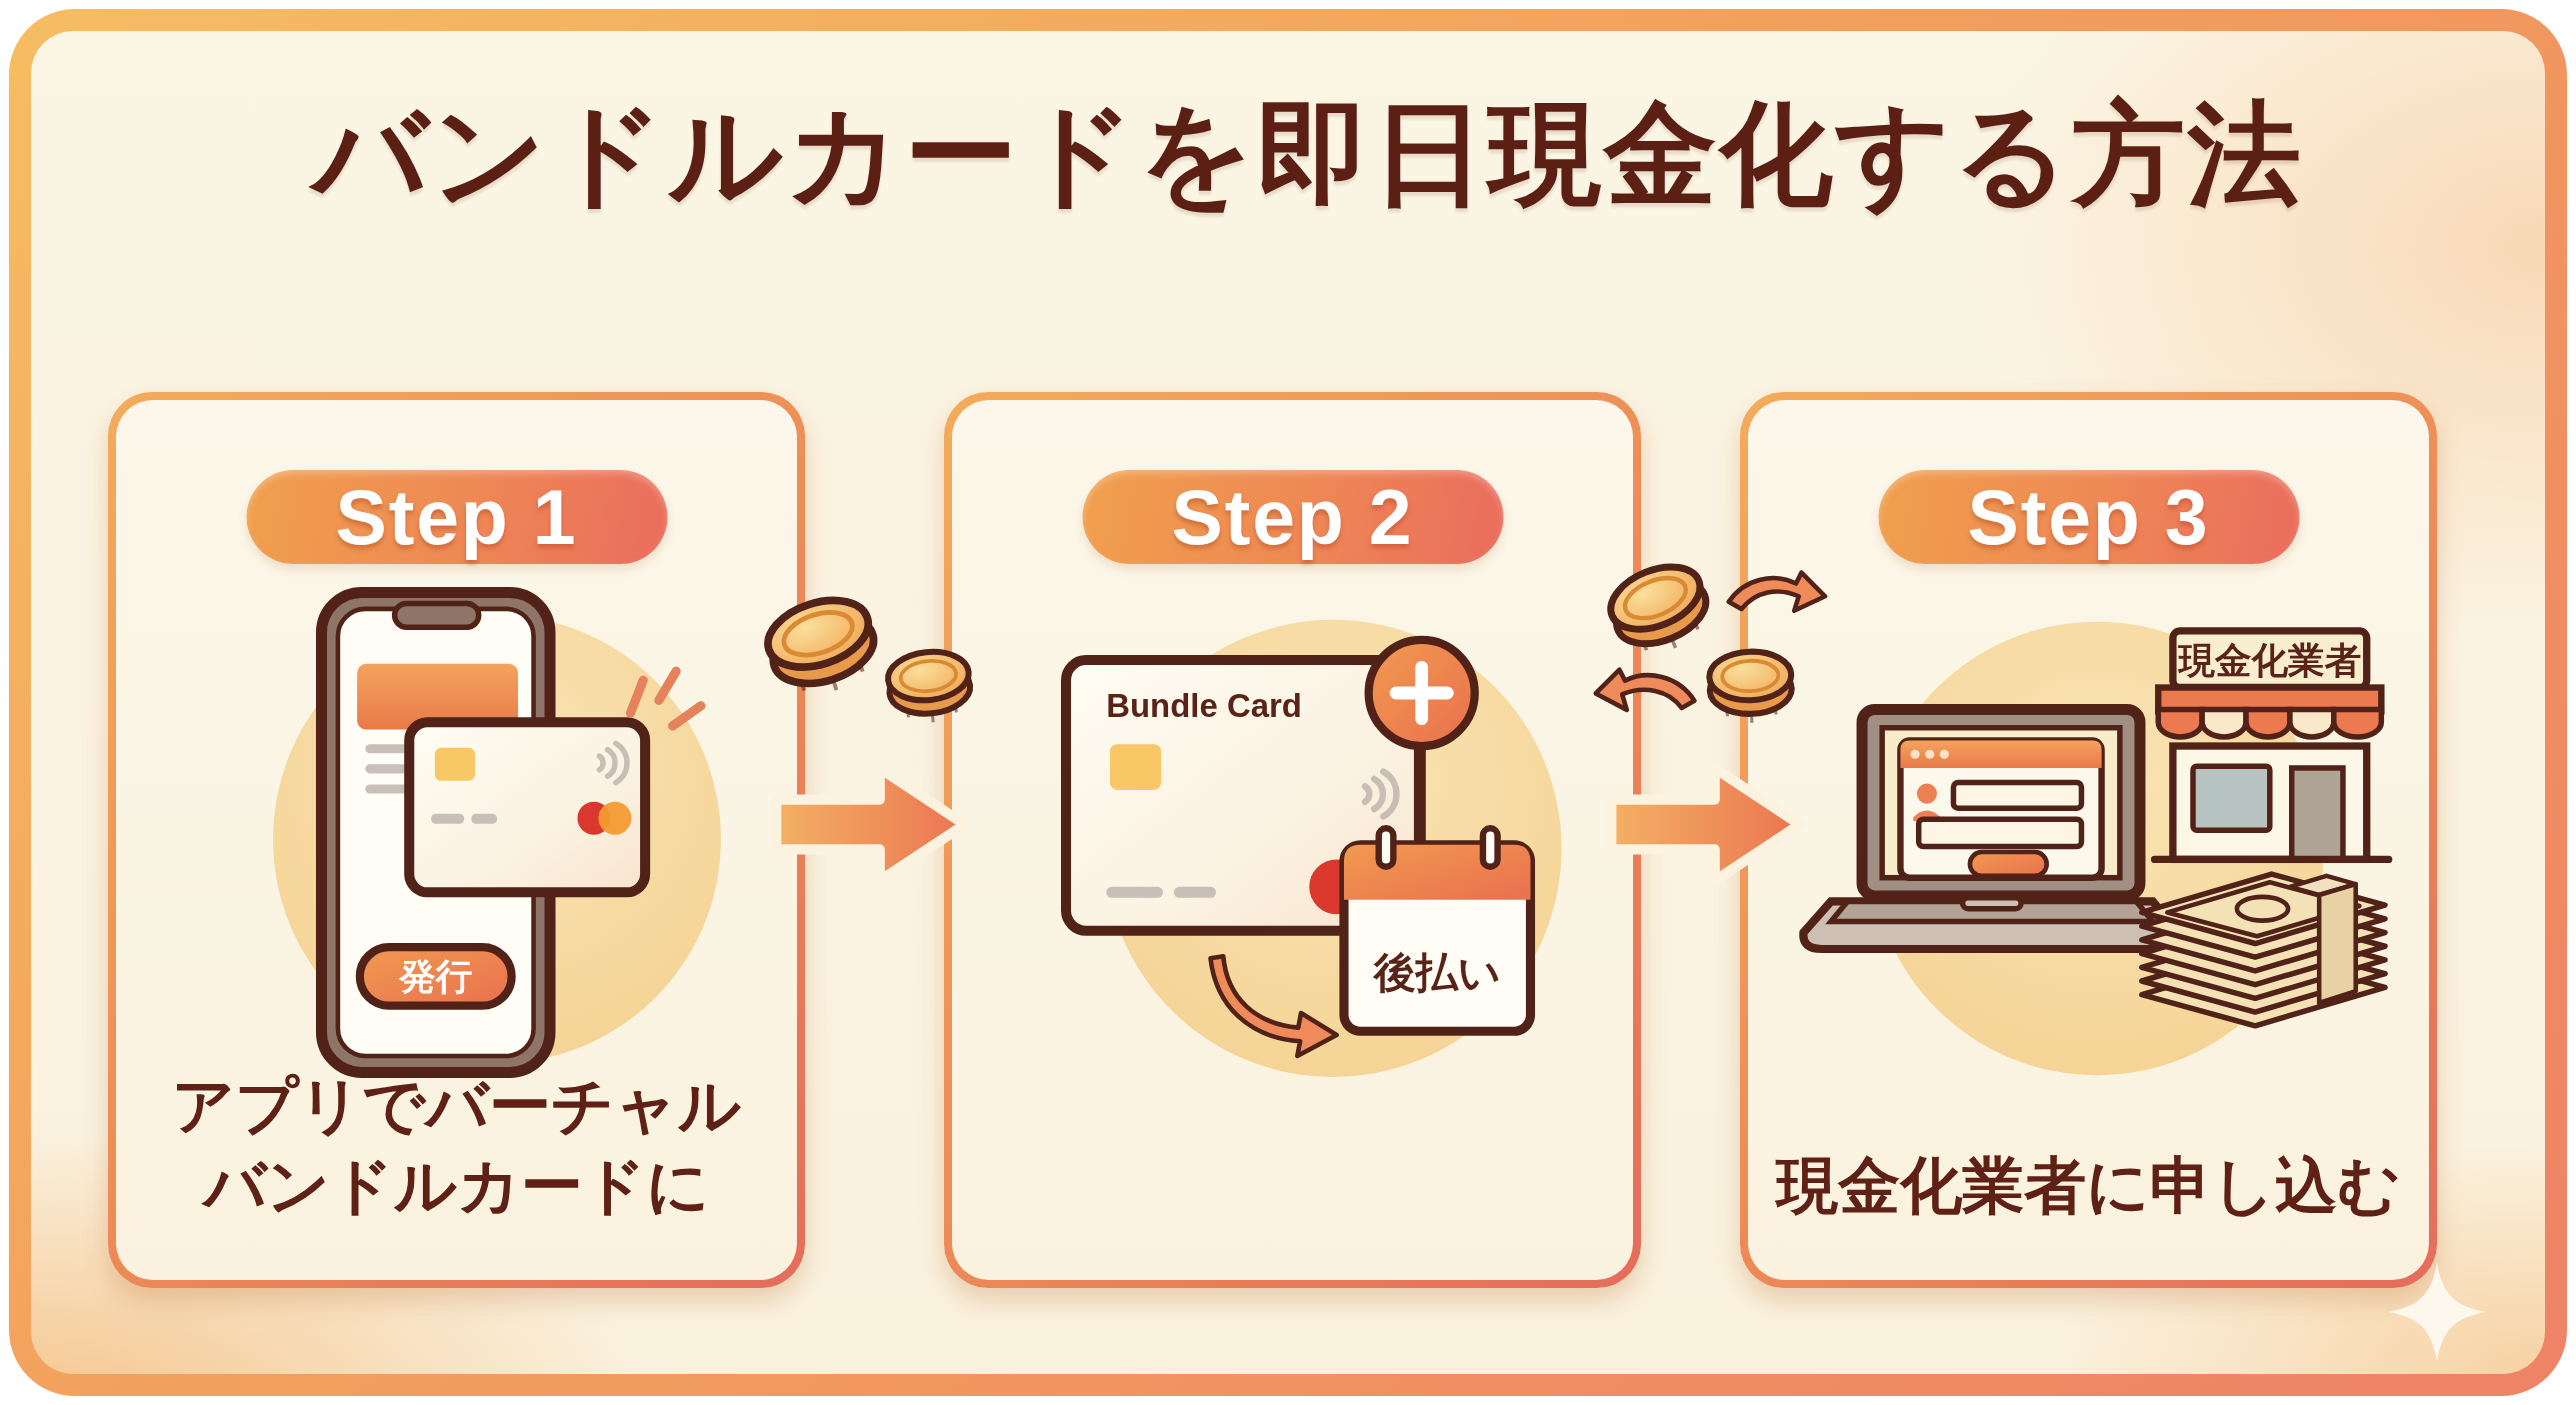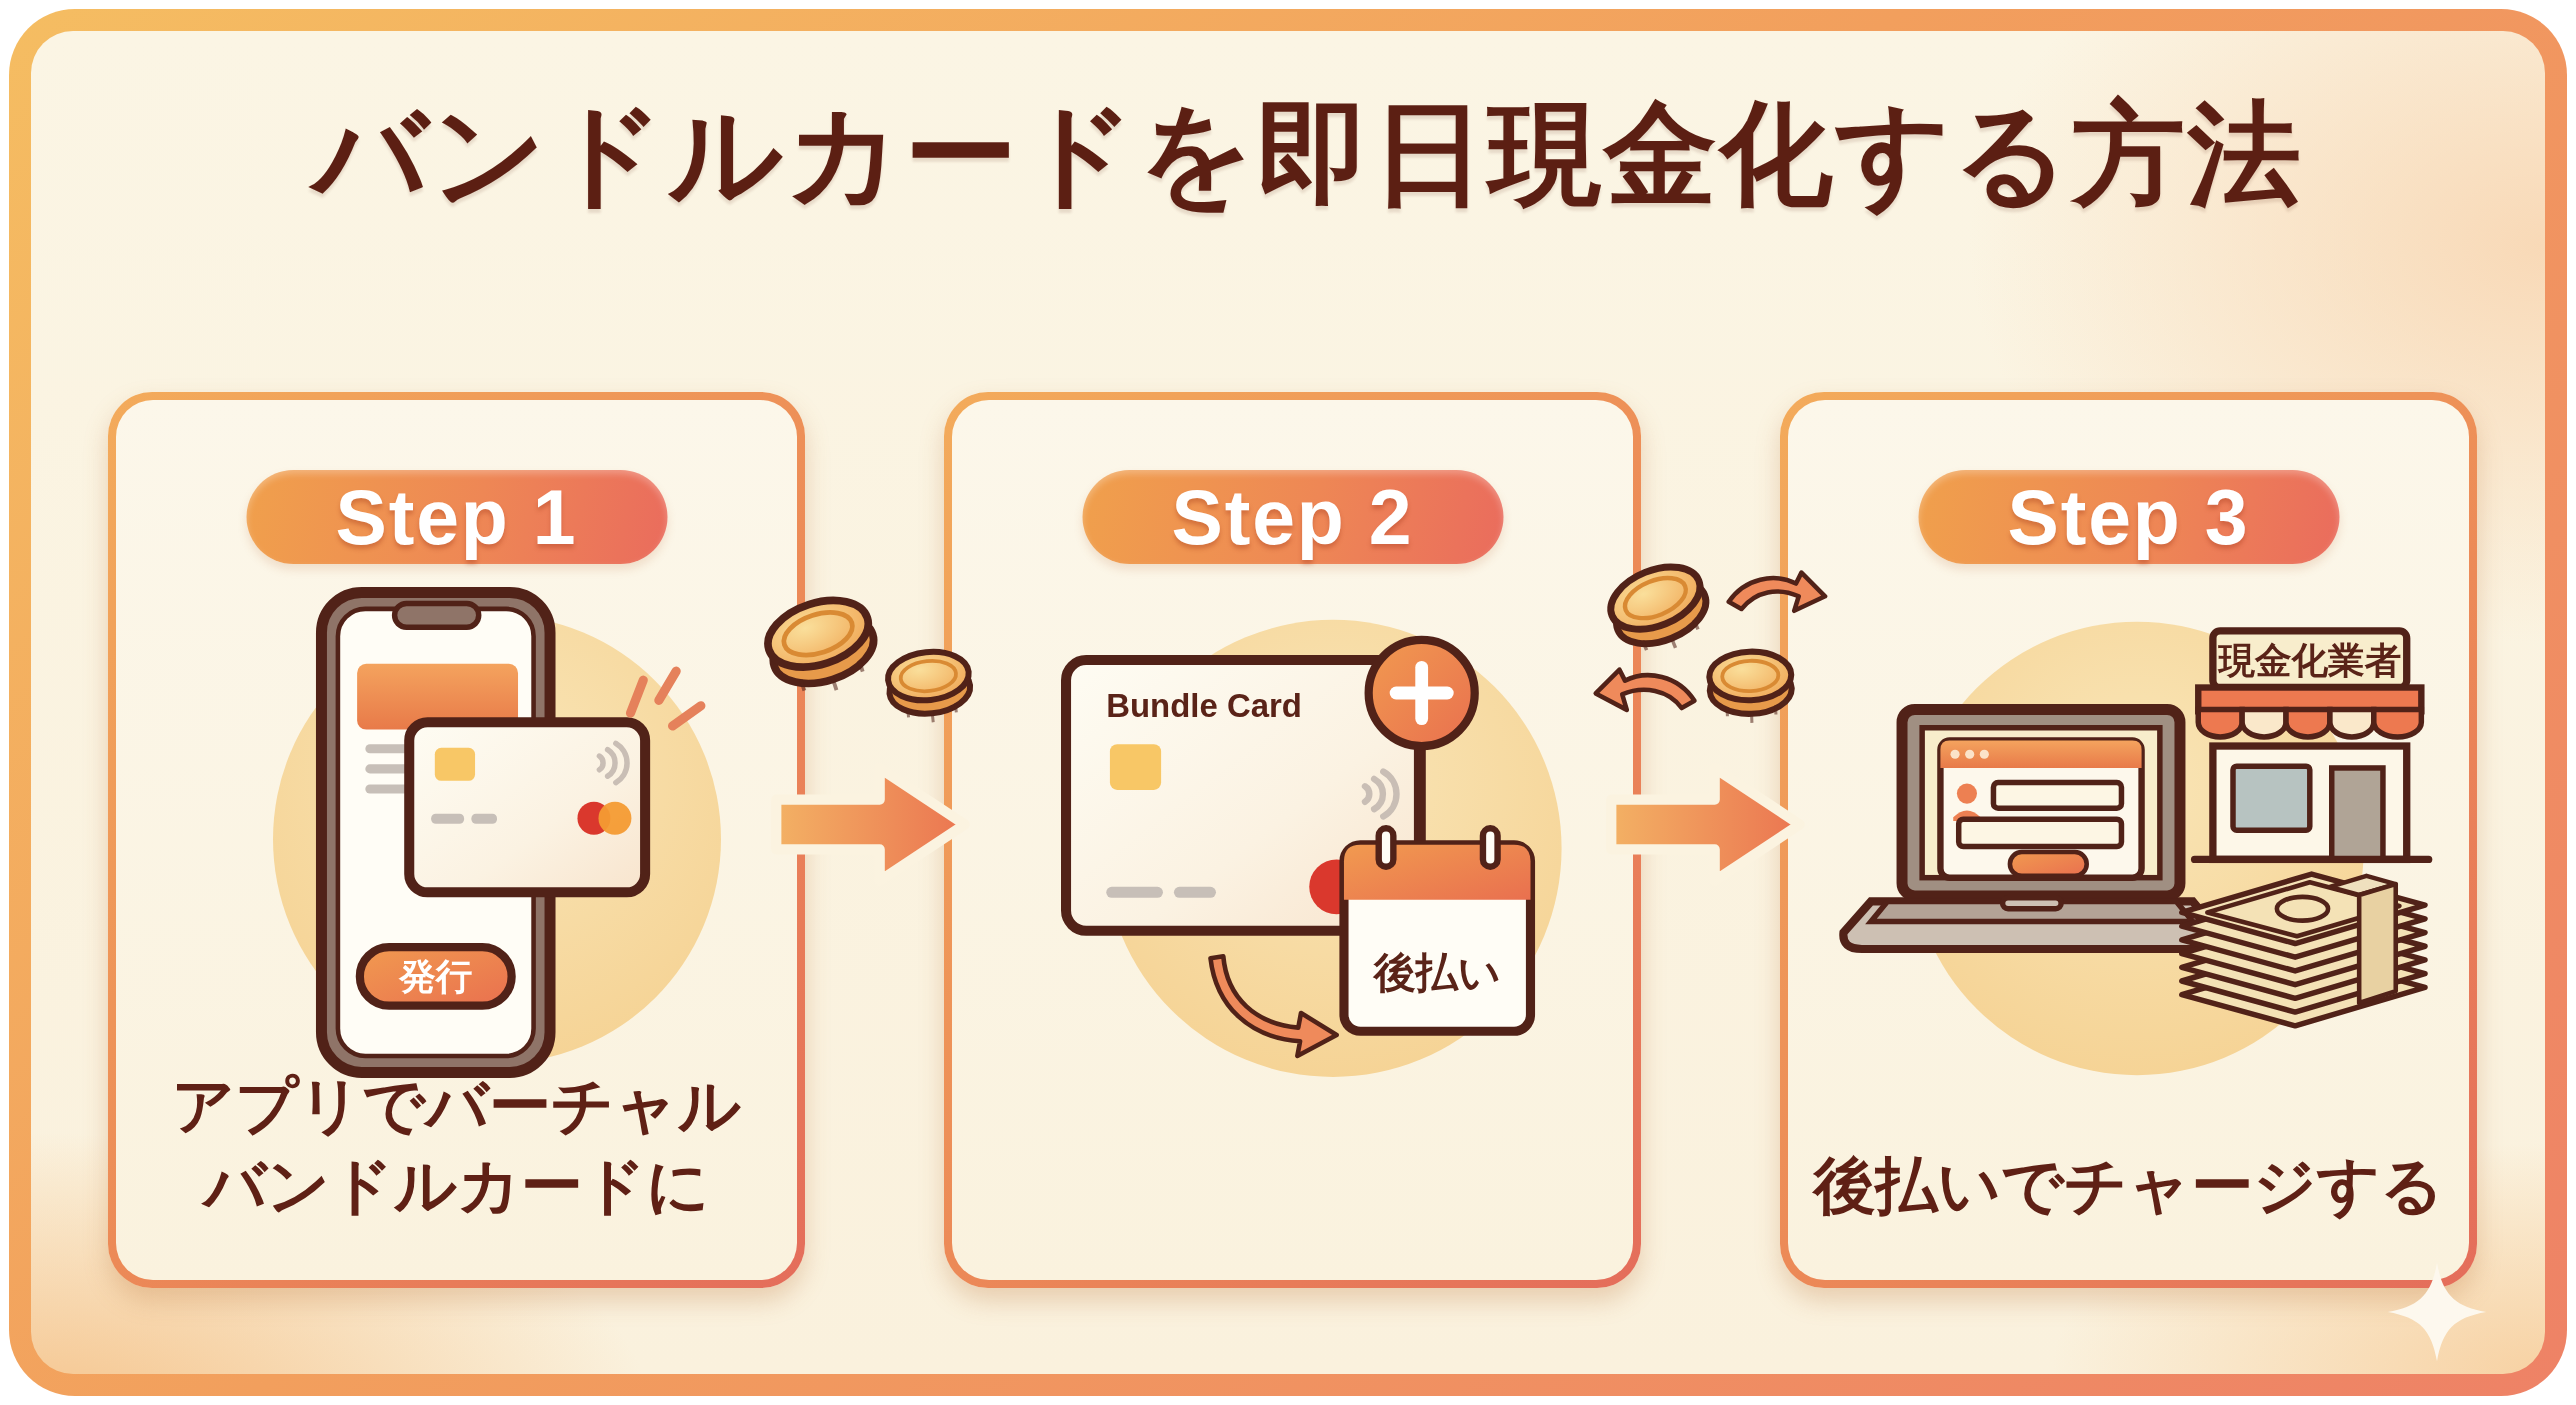--- a/index.html
+++ b/index.html
@@ -14,21 +14,21 @@
       linear-gradient(180deg,#fbf5e4 0%,#faf1dd 100%);}
   .stage{position:absolute;inset:0;}
   .title{position:absolute;top:79px;left:0;width:100%;text-align:center;
     font-size:113px;font-weight:bold;letter-spacing:2.7px;color:#5c1f13;
     text-shadow:0 3.7px 2.7px rgba(92,31,19,.12);margin-left:20px;}
   .panel{position:absolute;top:392px;width:697px;height:896px;border-radius:44px;
     background:linear-gradient(135deg,#f3ab5b 0%,#ec8a57 55%,#e46d5b 100%);
     box-shadow:0 12.8px 24px rgba(188,114,58,.28);}
   .panel-inner{position:absolute;inset:8.2px;border-radius:37px;
     background:linear-gradient(180deg,#fcf7ea 0%,#faf2de 100%);}
-  .p1{left:108px;} .p2{left:944px;} .p3{left:1780px;}
+  .p1{left:108px;} .p2{left:944px;} .p3{left:1740px;}
   .badge{position:absolute;top:42px;left:50%;transform:translateX(-50%);
     width:421px;height:94px;border-radius:55px;display:flex;align-items:center;justify-content:center;
     background:linear-gradient(100deg,#f0a04c 0%,#ee8755 55%,#ea6c5d 100%);
     color:#ffffff;font-size:77px;font-weight:bold;letter-spacing:1.8px;
     text-shadow:0 3.7px 4.6px rgba(160,55,25,.35);
     box-shadow:inset 0 3.7px 7.3px rgba(255,255,255,.28), 0 5.5px 9.1px rgba(190,110,60,.18);margin-top:28px;}
   .illustration{position:absolute;top:165px;left:-3.7px;width:704px;height:512px;}
   .caption{position:absolute;bottom:53px;left:0;width:100%;text-align:center;
     font-size:62px;line-height:1.3;font-weight:bold;color:#5f2015;}
   .deco{position:absolute;}
@@ -221,21 +221,21 @@
             <path transform="translate(0,15)" d="M434,380 L576,338 L700,372 L558,414 Z"></path>
             <path d="M434,380 L576,338 L700,372 L558,414 Z"></path>
           </g>
           <path d="M462,380 L574,347 L672,373 L560,406 Z" fill="none" stroke="#512218" stroke-width="5"></path>
           <ellipse cx="566" cy="376" rx="28" ry="13" fill="none" stroke="#512218" stroke-width="5"></ellipse>
           <path d="M596,352 L636,340 L668,349 L628,361 Z" fill="#efe0be" stroke="#512218" stroke-width="5"></path>
           <path d="M628,361 L668,349 L668,466 L628,479 Z" fill="#e8d1a2" stroke="#512218" stroke-width="5"></path>
         </g>
       </svg>
       <div class="caption">
-        <div>後払いでチャージする</div>
+        <div>現金化業者に申し込む</div>
       </div>
     </div>
   </div>
 
   <svg class="deco" style="left:763px;top:587px;transform:rotate(-18deg);" width="115" height="108" viewBox="0 0 120 112">
     <ellipse cx="60" cy="66" rx="54" ry="32" fill="#e79a4a" stroke="#512218" stroke-width="8"></ellipse>
     <g stroke="#512218" stroke-width="4" opacity="0.55">
         <path d="M28,88 v12"></path>
         <path d="M60,96 v14"></path>
         <path d="M92,88 v12"></path>

